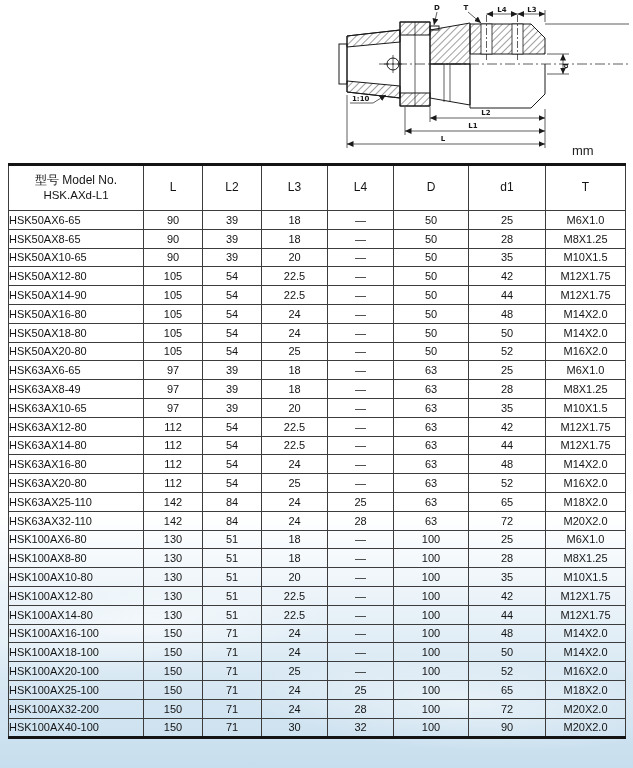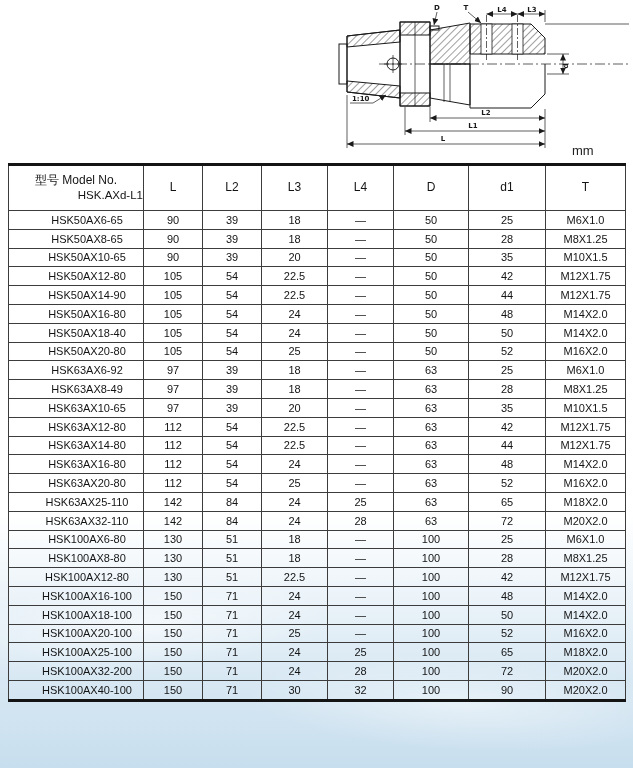--- a/index.html
+++ b/index.html
@@ -16,23 +16,23 @@
     background:radial-gradient(55% 40% at 55% 45%,rgba(255,255,255,.45),rgba(255,255,255,0) 70%);
     transform:rotate(3deg);}
   .drawing{position:absolute;left:333px;top:2px;width:300px;height:158px;z-index:1;}
   .unit{position:absolute;left:572px;top:143px;z-index:1;font-size:13px;font-weight:normal;color:#222;}
   table.spec{position:absolute;left:8px;top:163px;width:617px;z-index:1;border-collapse:collapse;
     table-layout:fixed;background:transparent;border-top:3px solid #141414;border-bottom:3px solid #141414;}
   table.spec th,table.spec td{border:1px solid #3c3c3c;padding:0;text-align:center;
     font-size:11px;line-height:1.1;color:#141414;white-space:nowrap;overflow:hidden;}
   table.spec thead th{height:44px;font-size:12px;font-weight:normal;}
   table.spec td{height:17.8px;}
-  table.spec td.model{text-align:center;padding-left:22px;}
+  table.spec td.model{text-align:left;}
   .mh1{font-size:12px;}
-  .mh2{font-size:11.5px;margin-top:2px;text-align:right;}
+  .mh2{font-size:11.5px;margin-top:2px;}
   svg .thin{stroke:#1a1a1a;stroke-width:1;fill:none;}
   svg .dim{stroke:#1a1a1a;stroke-width:.7;fill:none;}
   svg text{font-family:"DejaVu Sans",sans-serif;font-size:7px;font-weight:bold;fill:#1a1a1a;}
 </style>
 </head>
 <body>
 
 <div class="stage">
   <div class="bg-waves"></div>
 
@@ -193,41 +193,41 @@
           <td class="model">HSK50AX16-80</td>
           <td>105</td>
           <td>54</td>
           <td>24</td>
           <td>—</td>
           <td>50</td>
           <td>48</td>
           <td>M14X2.0</td>
         </tr>
         <tr>
-          <td class="model">HSK50AX18-40</td>
+          <td class="model">HSK50AX18-80</td>
           <td>105</td>
           <td>54</td>
           <td>24</td>
           <td>—</td>
           <td>50</td>
           <td>50</td>
           <td>M14X2.0</td>
         </tr>
         <tr>
           <td class="model">HSK50AX20-80</td>
           <td>105</td>
           <td>54</td>
           <td>25</td>
           <td>—</td>
           <td>50</td>
           <td>52</td>
           <td>M16X2.0</td>
         </tr>
         <tr>
-          <td class="model">HSK63AX6-92</td>
+          <td class="model">HSK63AX6-65</td>
           <td>97</td>
           <td>39</td>
           <td>18</td>
           <td>—</td>
           <td>63</td>
           <td>25</td>
           <td>M6X1.0</td>
         </tr>
         <tr>
           <td class="model">HSK63AX8-49</td>
@@ -323,30 +323,50 @@
           <td class="model">HSK100AX8-80</td>
           <td>130</td>
           <td>51</td>
           <td>18</td>
           <td>—</td>
           <td>100</td>
           <td>28</td>
           <td>M8X1.25</td>
         </tr>
         <tr>
+          <td class="model">HSK100AX10-80</td>
+          <td>130</td>
+          <td>51</td>
+          <td>20</td>
+          <td>—</td>
+          <td>100</td>
+          <td>35</td>
+          <td>M10X1.5</td>
+        </tr>
+        <tr>
           <td class="model">HSK100AX12-80</td>
           <td>130</td>
           <td>51</td>
           <td>22.5</td>
           <td>—</td>
           <td>100</td>
           <td>42</td>
           <td>M12X1.75</td>
         </tr>
         <tr>
+          <td class="model">HSK100AX14-80</td>
+          <td>130</td>
+          <td>51</td>
+          <td>22.5</td>
+          <td>—</td>
+          <td>100</td>
+          <td>44</td>
+          <td>M12X1.75</td>
+        </tr>
+        <tr>
           <td class="model">HSK100AX16-100</td>
           <td>150</td>
           <td>71</td>
           <td>24</td>
           <td>—</td>
           <td>100</td>
           <td>48</td>
           <td>M14X2.0</td>
         </tr>
         <tr>

